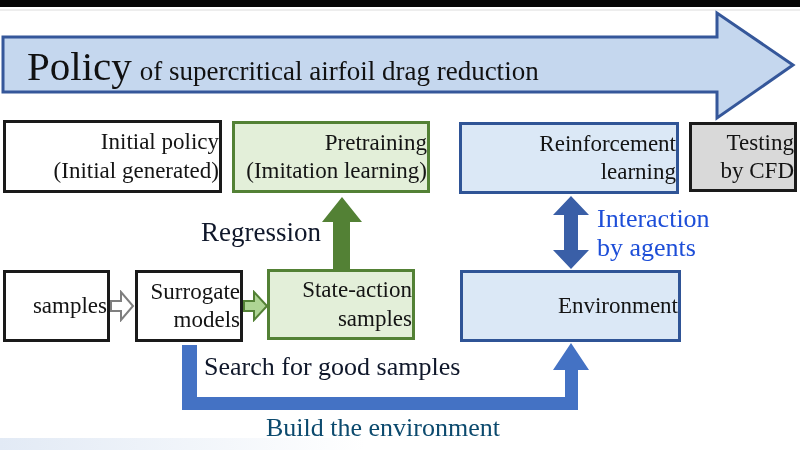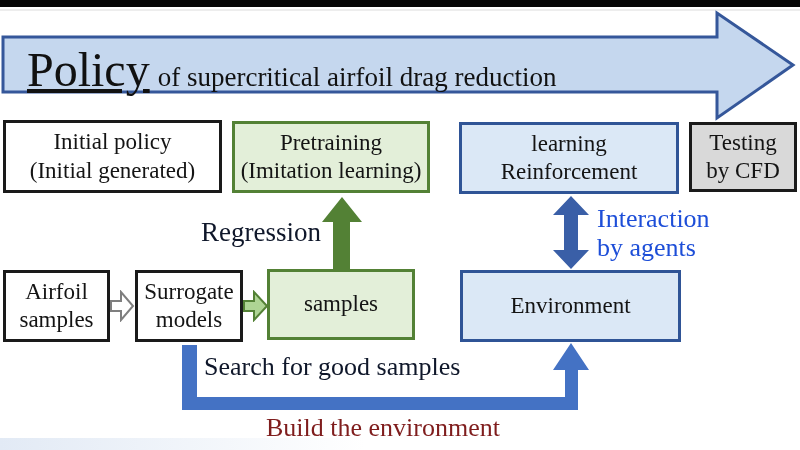--- a/index.html
+++ b/index.html
@@ -5,37 +5,37 @@
   html,body{margin:0;padding:0;background:#fff;}
   .canvas{position:relative;width:800px;height:450px;background:#ffffff;overflow:hidden;
           font-family:"Liberation Serif","DejaVu Serif",serif;}
   .topbar{position:absolute;left:0;top:0;width:800px;height:7px;background:#050505;}
   .topbar-shadow{position:absolute;left:0;top:9px;width:800px;height:2px;background:#ededed;}
 
   .abs{position:absolute;}
 
   
   .heading{position:absolute;left:27px;top:42px;white-space:nowrap;color:#111;}
-  .heading .big{font-size:48px;text-decoration:underline;}
+  .heading .big{font-size:41px;}
   .heading .small{font-size:27px;margin-left:8px;}
 
   
   .box{position:absolute;box-sizing:border-box;display:flex;flex-direction:column;
-       align-items:center;justify-content:center;text-align:center;
+       align-items:flex-end;justify-content:center;text-align:center;
        font-size:23px;line-height:1.22;color:#141414;}
   .box--white{background:#ffffff;border:3px solid #1a1a1a;}
   .box--green{background:#e3efd9;border:3px solid #538135;}
   .box--blue {background:#dbe8f6;border:3px solid #2f5496;}
   .box--gray {background:#d9d9d9;border:3px solid #1a1a1a;}
 
   
   .lbl{position:absolute;white-space:nowrap;}
   .lbl--green{color:#0f172a;}
   .lbl--dkblue{color:#1d4ed8;}
-  .lbl--blue{color:#7f1d1d;}
+  .lbl--blue{color:#0c4a6e;}
 
   .sheen{position:absolute;left:0;bottom:0;width:430px;height:12px;
          background:linear-gradient(90deg,#e2eaf5 0%,rgba(255,255,255,0) 85%);}
 </style>
 </head>
 <body>
 
 <div class="canvas">
 
   <div class="topbar"></div>
@@ -52,40 +52,40 @@
     <span>Initial policy</span>
     <span>(Initial generated)</span>
   </div>
 
   <div class="box box--green" style="left:232px;top:121px;width:198px;height:72px;">
     <span>Pretraining</span>
     <span>(Imitation learning)</span>
   </div>
 
   <div class="box box--blue" style="left:459px;top:122px;width:220px;height:72px;">
+    <span>Reinforcement</span>
     <span>learning</span>
-    <span>Reinforcement</span>
   </div>
 
   <div class="box box--gray" style="left:689px;top:122px;width:108px;height:70px;">
     <span>Testing</span>
     <span>by CFD</span>
   </div>
 
   <div class="box box--white" style="left:3px;top:270px;width:107px;height:72px;">
-    <span>Airfoil</span>
     <span>samples</span>
   </div>
 
   <div class="box box--white" style="left:135px;top:270px;width:108px;height:72px;">
     <span>Surrogate</span>
     <span>models</span>
   </div>
 
   <div class="box box--green" style="left:267px;top:269px;width:148px;height:71px;">
+    <span>State-action</span>
     <span>samples</span>
   </div>
 
   <div class="box box--blue" style="left:460px;top:270px;width:221px;height:72px;">
     <span>Environment</span>
   </div>
 
   <svg class="abs" style="left:110px;top:290px;" width="25" height="32" viewBox="0 0 25 32">
     <polygon points="1,11 11,11 11,2 23,16 11,30 11,21 1,21" fill="#ffffff" stroke="#7f7f7f" stroke-width="2"></polygon>
   </svg>

